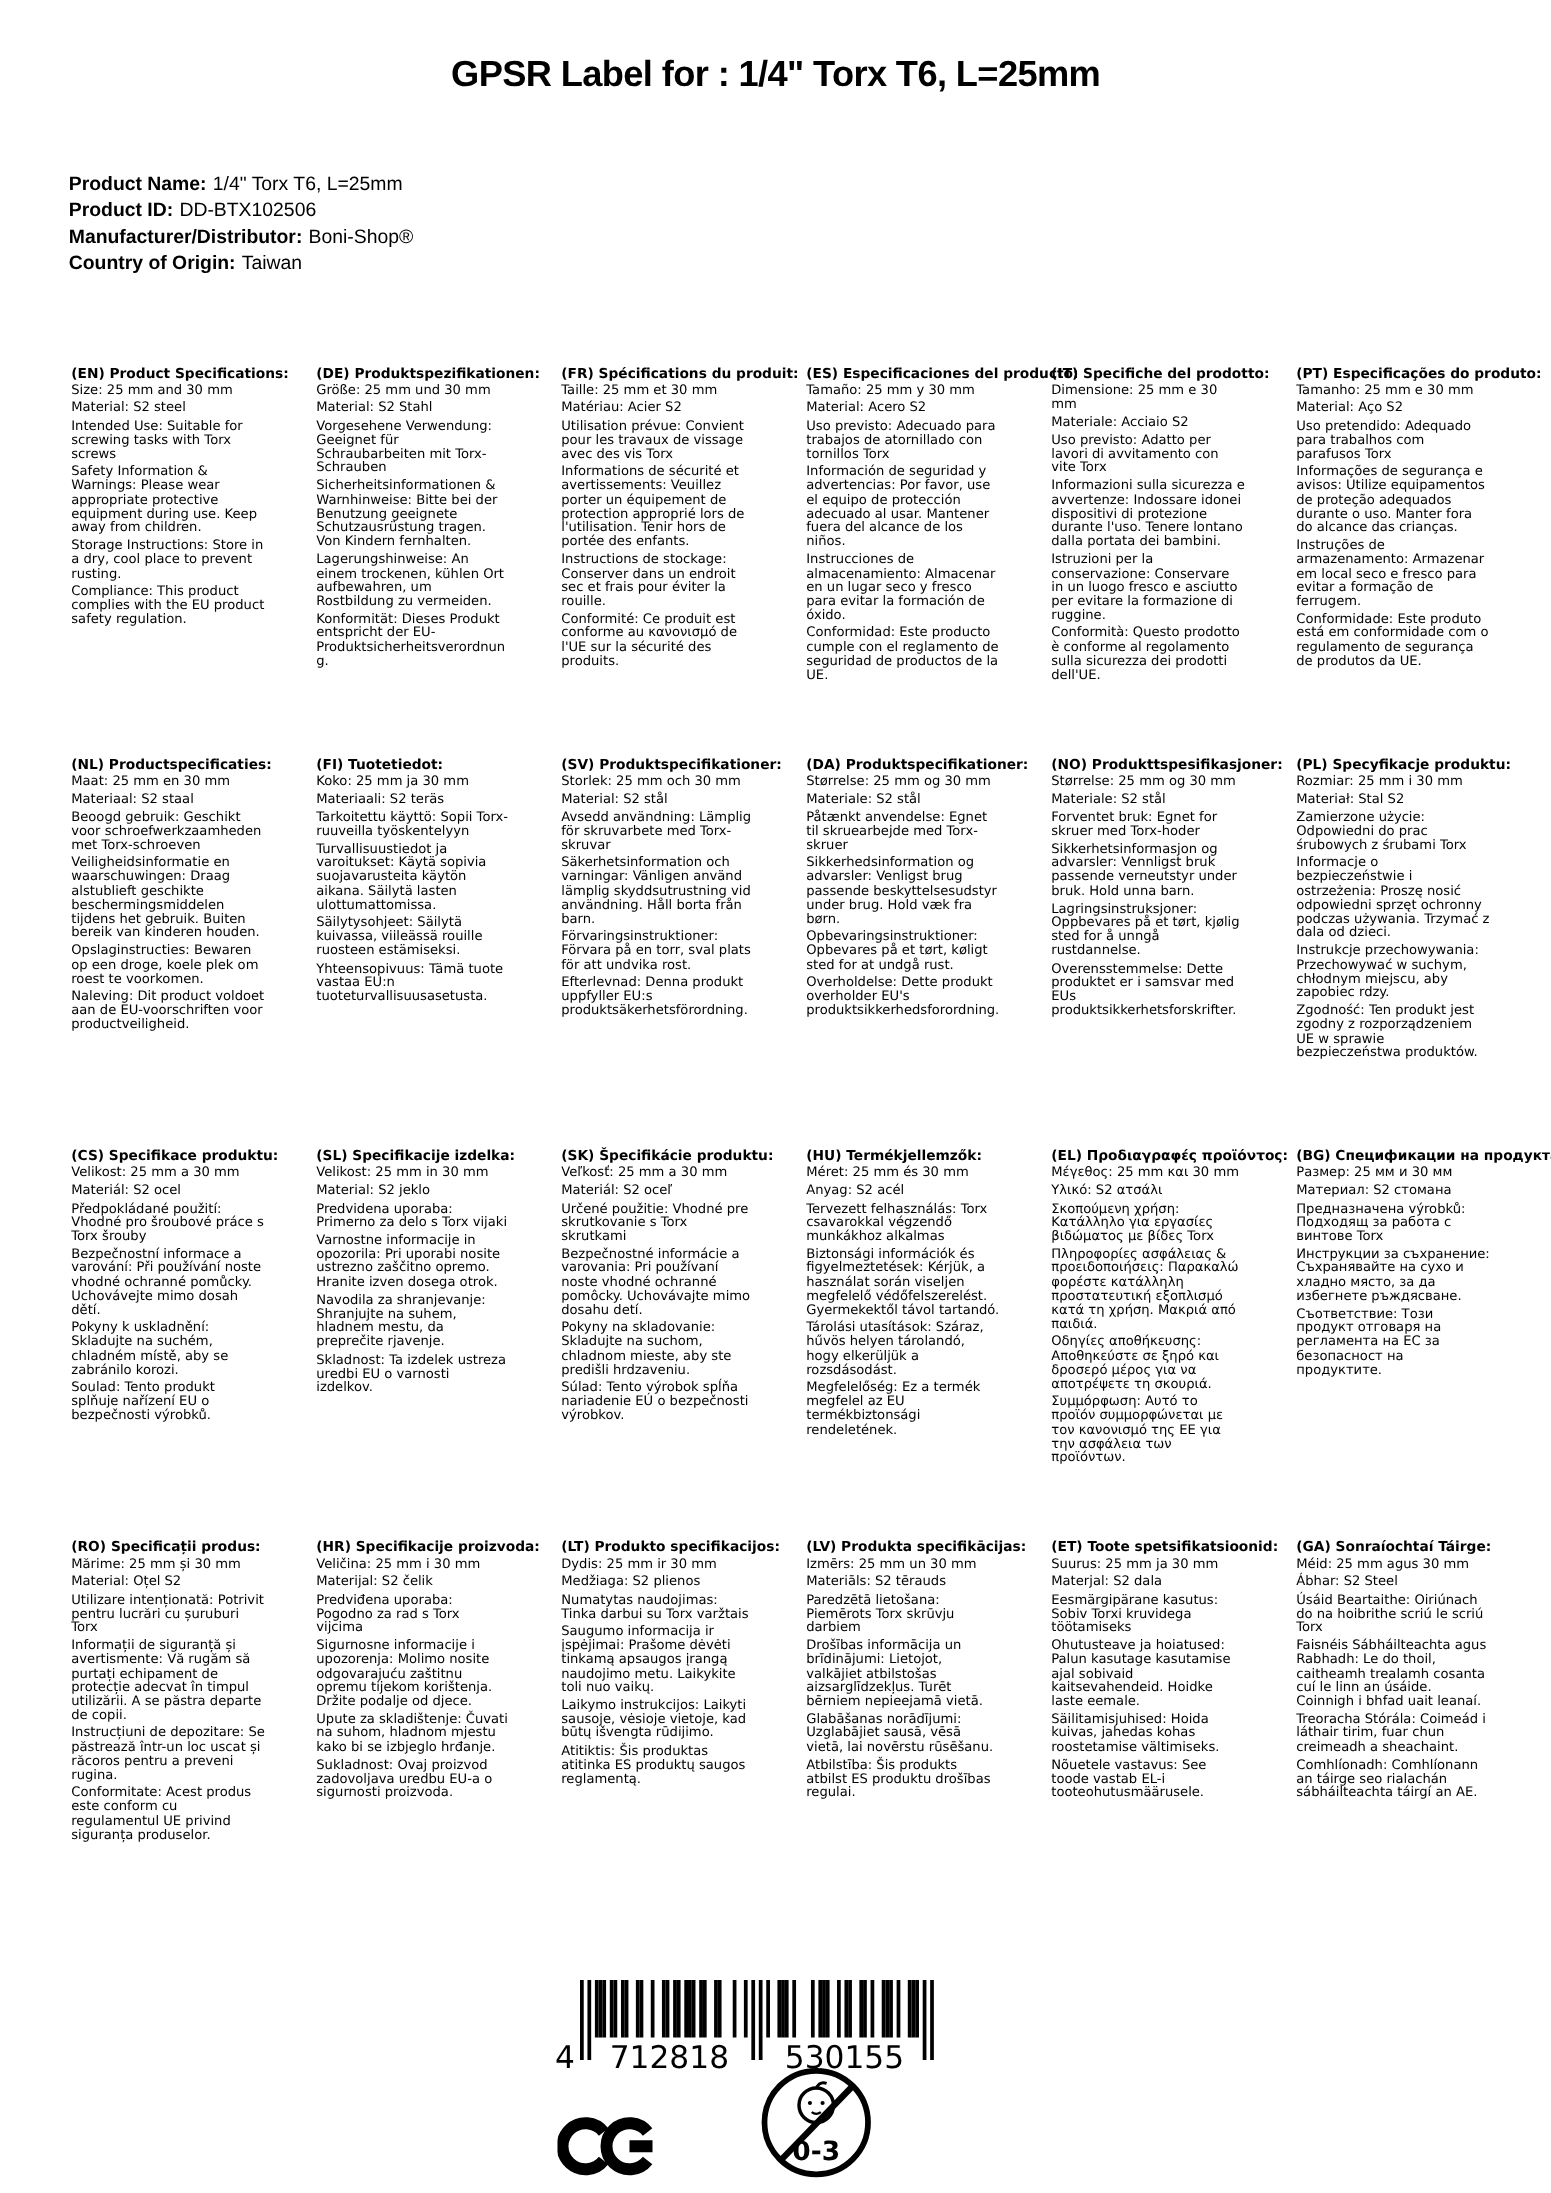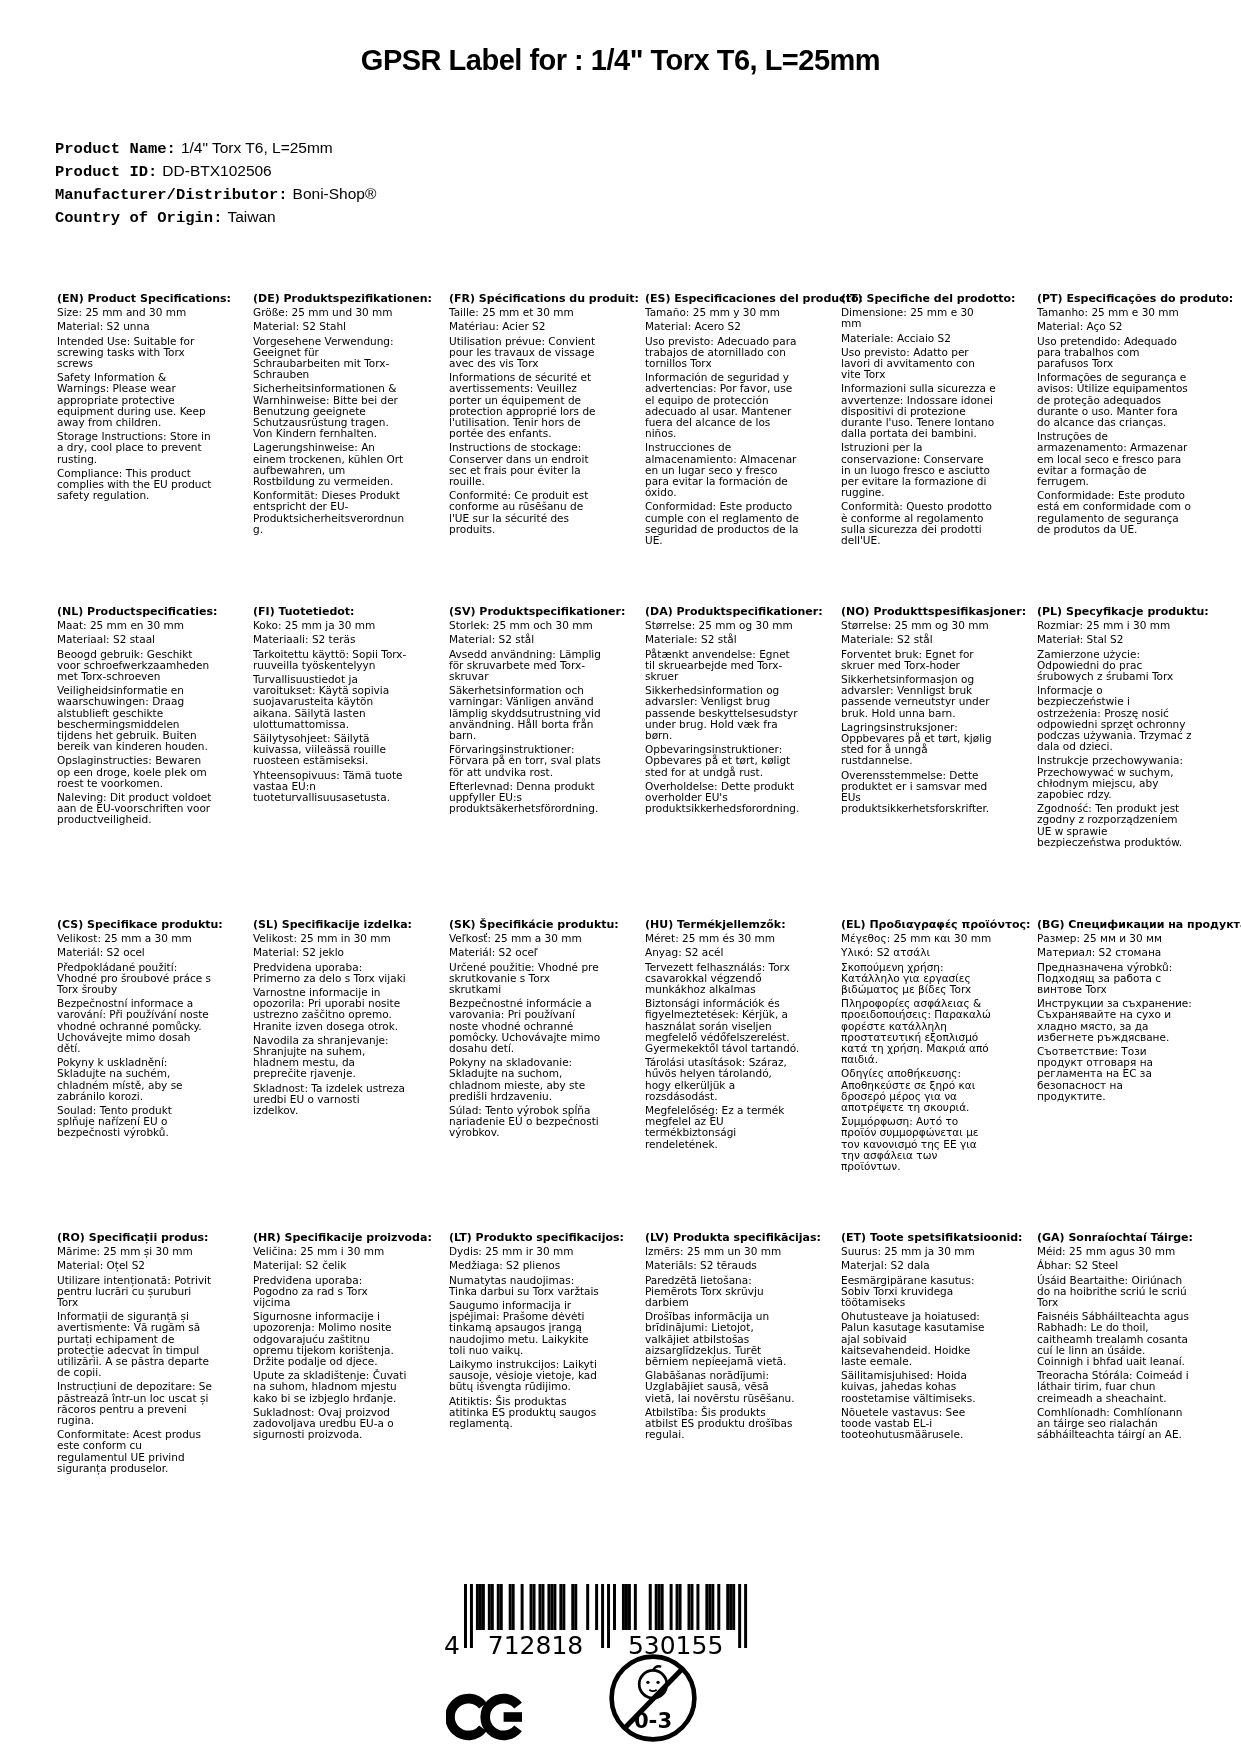--- a/index.html
+++ b/index.html
@@ -10,21 +10,21 @@
   .title{
     position:absolute;top:44px;left:0;width:100%;margin:0;
     text-align:center;font-family:"Liberation Sans",sans-serif;
     font-size:29px;font-weight:bold;letter-spacing:-0.5px;
   }
   .product-info{
     position:absolute;left:55px;top:137px;
     font-family:"Liberation Sans",sans-serif;
     font-size:15.5px;line-height:21px;
   }
-  .pi-label{font-weight:bold;margin-right:5px;font-family:Liberation Mono, monospace;}
+  .pi-label{font-weight:bold;margin-right:5px;}
   .spec-grid{
     position:absolute;left:57px;top:293px;
     display:grid;grid-template-columns:repeat(6,155px);
     column-gap:41px;grid-auto-rows:313px;align-items:start;
   }
   .spec-block{font-size:10.5px;line-height:11.2px;}
   .spec-header{
     font-weight:bold;font-size:11px;white-space:nowrap;
     overflow:visible;margin:0 12px 3px 0;
   }
@@ -46,21 +46,21 @@
       <div><span class="pi-label">Product Name:</span><span>1/4" Torx T6, L=25mm</span></div>
       <div><span class="pi-label">Product ID:</span><span>DD-BTX102506</span></div>
       <div><span class="pi-label">Manufacturer/Distributor:</span><span>Boni-Shop®</span></div>
       <div><span class="pi-label">Country of Origin:</span><span>Taiwan</span></div>
     </div>
 
   <div class="spec-grid" id="spec-grid">
       <div class="spec-block">
         <div class="spec-header">(EN) Product Specifications:</div>
         <p class="spec-para">Size: 25 mm and 30 mm</p>
-        <p class="spec-para">Material: S2 unna</p>
+        <p class="spec-para">Material: S2 steel</p>
         <p class="spec-para">Intended Use: Suitable for screwing tasks with Torx screws</p>
         <p class="spec-para">Safety Information &amp; Warnings: Please wear appropriate protective equipment during use. Keep away from children.</p>
         <p class="spec-para">Storage Instructions: Store in a dry, cool place to prevent rusting.</p>
         <p class="spec-para">Compliance: This product complies with the EU product safety regulation.</p>
       </div>
       <div class="spec-block">
         <div class="spec-header">(DE) Produktspezifikationen:</div>
         <p class="spec-para">Größe: 25 mm und 30 mm</p>
         <p class="spec-para">Material: S2 Stahl</p>
         <p class="spec-para">Vorgesehene Verwendung: Geeignet für Schraubarbeiten mit Torx-Schrauben</p>
@@ -68,21 +68,21 @@
         <p class="spec-para">Lagerungshinweise: An einem trockenen, kühlen Ort aufbewahren, um Rostbildung zu vermeiden.</p>
         <p class="spec-para">Konformität: Dieses Produkt entspricht der EU-Produktsicherheitsverordnung.</p>
       </div>
       <div class="spec-block">
         <div class="spec-header">(FR) Spécifications du produit:</div>
         <p class="spec-para">Taille: 25 mm et 30 mm</p>
         <p class="spec-para">Matériau: Acier S2</p>
         <p class="spec-para">Utilisation prévue: Convient pour les travaux de vissage avec des vis Torx</p>
         <p class="spec-para">Informations de sécurité et avertissements: Veuillez porter un équipement de protection approprié lors de l'utilisation. Tenir hors de portée des enfants.</p>
         <p class="spec-para">Instructions de stockage: Conserver dans un endroit sec et frais pour éviter la rouille.</p>
-        <p class="spec-para">Conformité: Ce produit est conforme au rūsēšanu de l'UE sur la sécurité des produits.</p>
+        <p class="spec-para">Conformité: Ce produit est conforme au κανονισμό de l'UE sur la sécurité des produits.</p>
       </div>
       <div class="spec-block">
         <div class="spec-header">(ES) Especificaciones del producto:</div>
         <p class="spec-para">Tamaño: 25 mm y 30 mm</p>
         <p class="spec-para">Material: Acero S2</p>
         <p class="spec-para">Uso previsto: Adecuado para trabajos de atornillado con tornillos Torx</p>
         <p class="spec-para">Información de seguridad y advertencias: Por favor, use el equipo de protección adecuado al usar. Mantener fuera del alcance de los niños.</p>
         <p class="spec-para">Instrucciones de almacenamiento: Almacenar en un lugar seco y fresco para evitar la formación de óxido.</p>
         <p class="spec-para">Conformidad: Este producto cumple con el reglamento de seguridad de productos de la UE.</p>
       </div>

